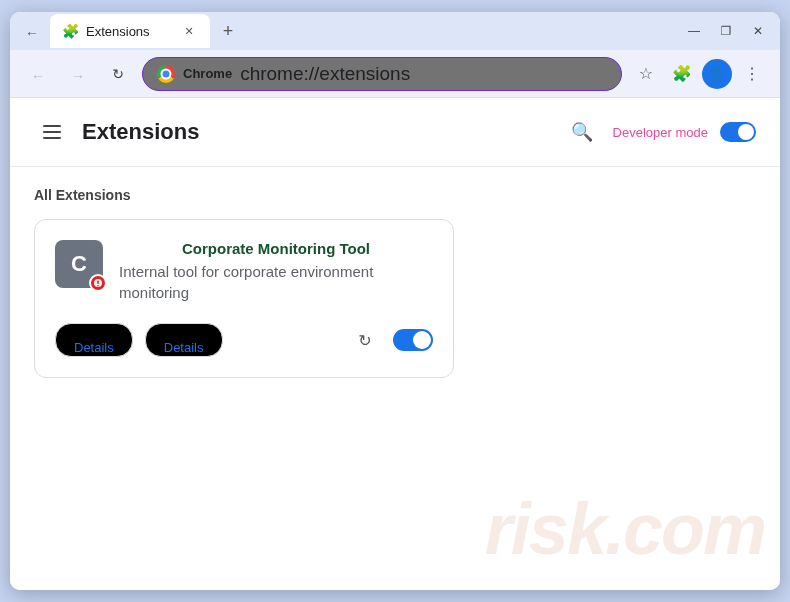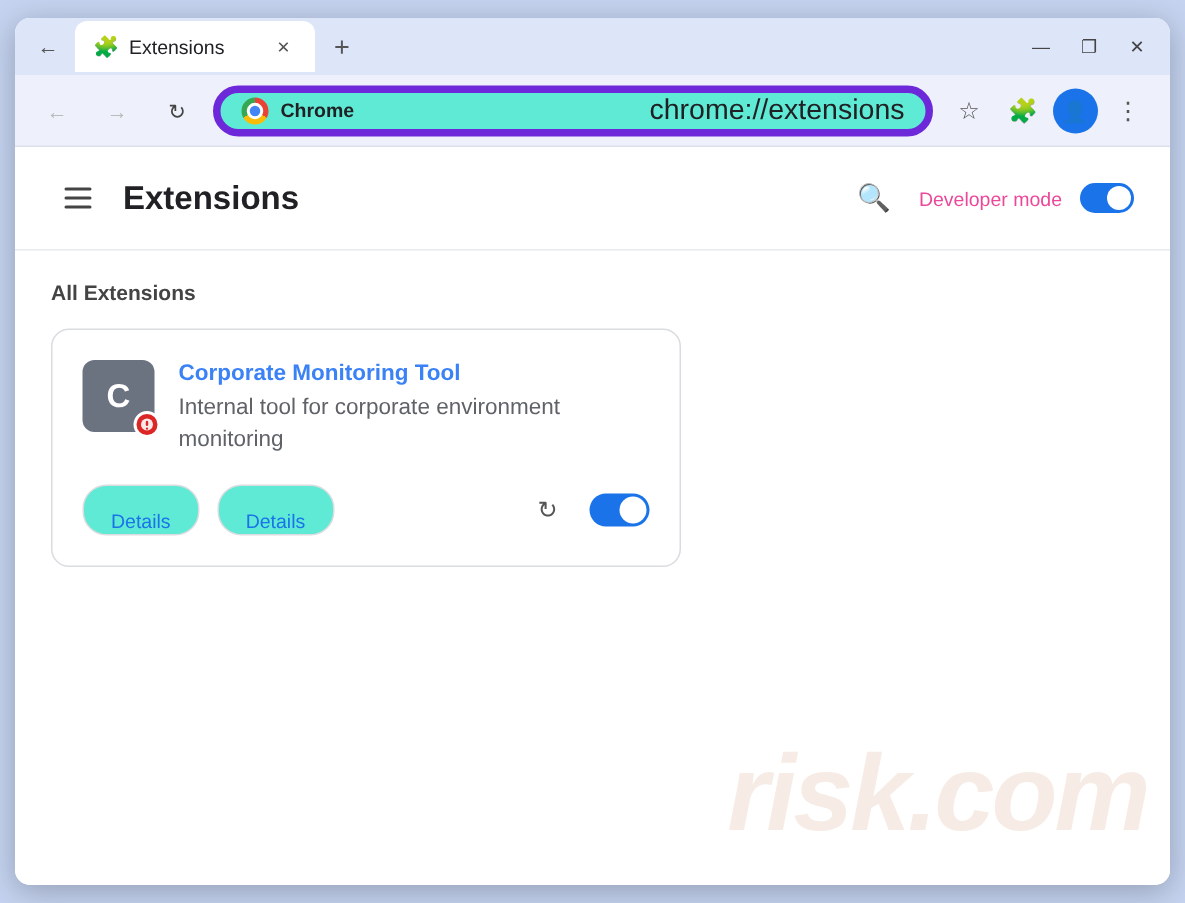--- a/index.html
+++ b/index.html
@@ -151,29 +151,28 @@
       display: flex;
       align-items: center;
       justify-content: center;
       color: #444;
       font-size: 14px;
     }
     .addr-nav-btn.disabled { color: #bbb; cursor: default; }
 
     .address-input-area {
       flex: 1;
-      background: #5eead4;
+      background: #737373;
       border-radius: 20px;
       height: 34px;
       display: flex;
       align-items: center;
       padding: 0 14px;
       gap: 8px;
-      border: 5px solid #6d28d9;
-      text-align: right;
+      border: 1px solid #6d28d9;
     }
 
     .chrome-logo {
       width: 18px;
       height: 18px;
       border-radius: 50%;
       background: conic-gradient(#EA4335 0deg 120deg, #FBBC05 120deg 240deg, #34A853 240deg 360deg);
       position: relative;
       flex-shrink: 0;
     }
@@ -435,42 +434,43 @@
       height: 10px;
     }
 
     .ext-info {
       flex: 1;
     }
 
     .ext-name {
       font-size: 15px;
       font-weight: 600;
-      color: #3b82f6;
+      color: #14532d;
       margin-bottom: 4px;
+      text-align: center;
     }
 
     .ext-desc {
       font-size: 15px;
       color: #5f6368;
       line-height: 1.4;
     }
 
     .ext-card-bottom {
       display: flex;
       align-items: center;
       gap: 12px;
     }
 
     .ext-btn {
       height: 32px;
       padding: 16px 18px;
       border-radius: 16px;
       border: 1px solid #dadce0;
-      background: #5eead4;
+      background: #000000;
       cursor: pointer;
       font-size: 13px;
       font-weight: 500;
       color: #1a73e8;
       transition: background 0.15s;
     }
 
     .ext-spacer { flex: 1; }
 
     .refresh-btn {

